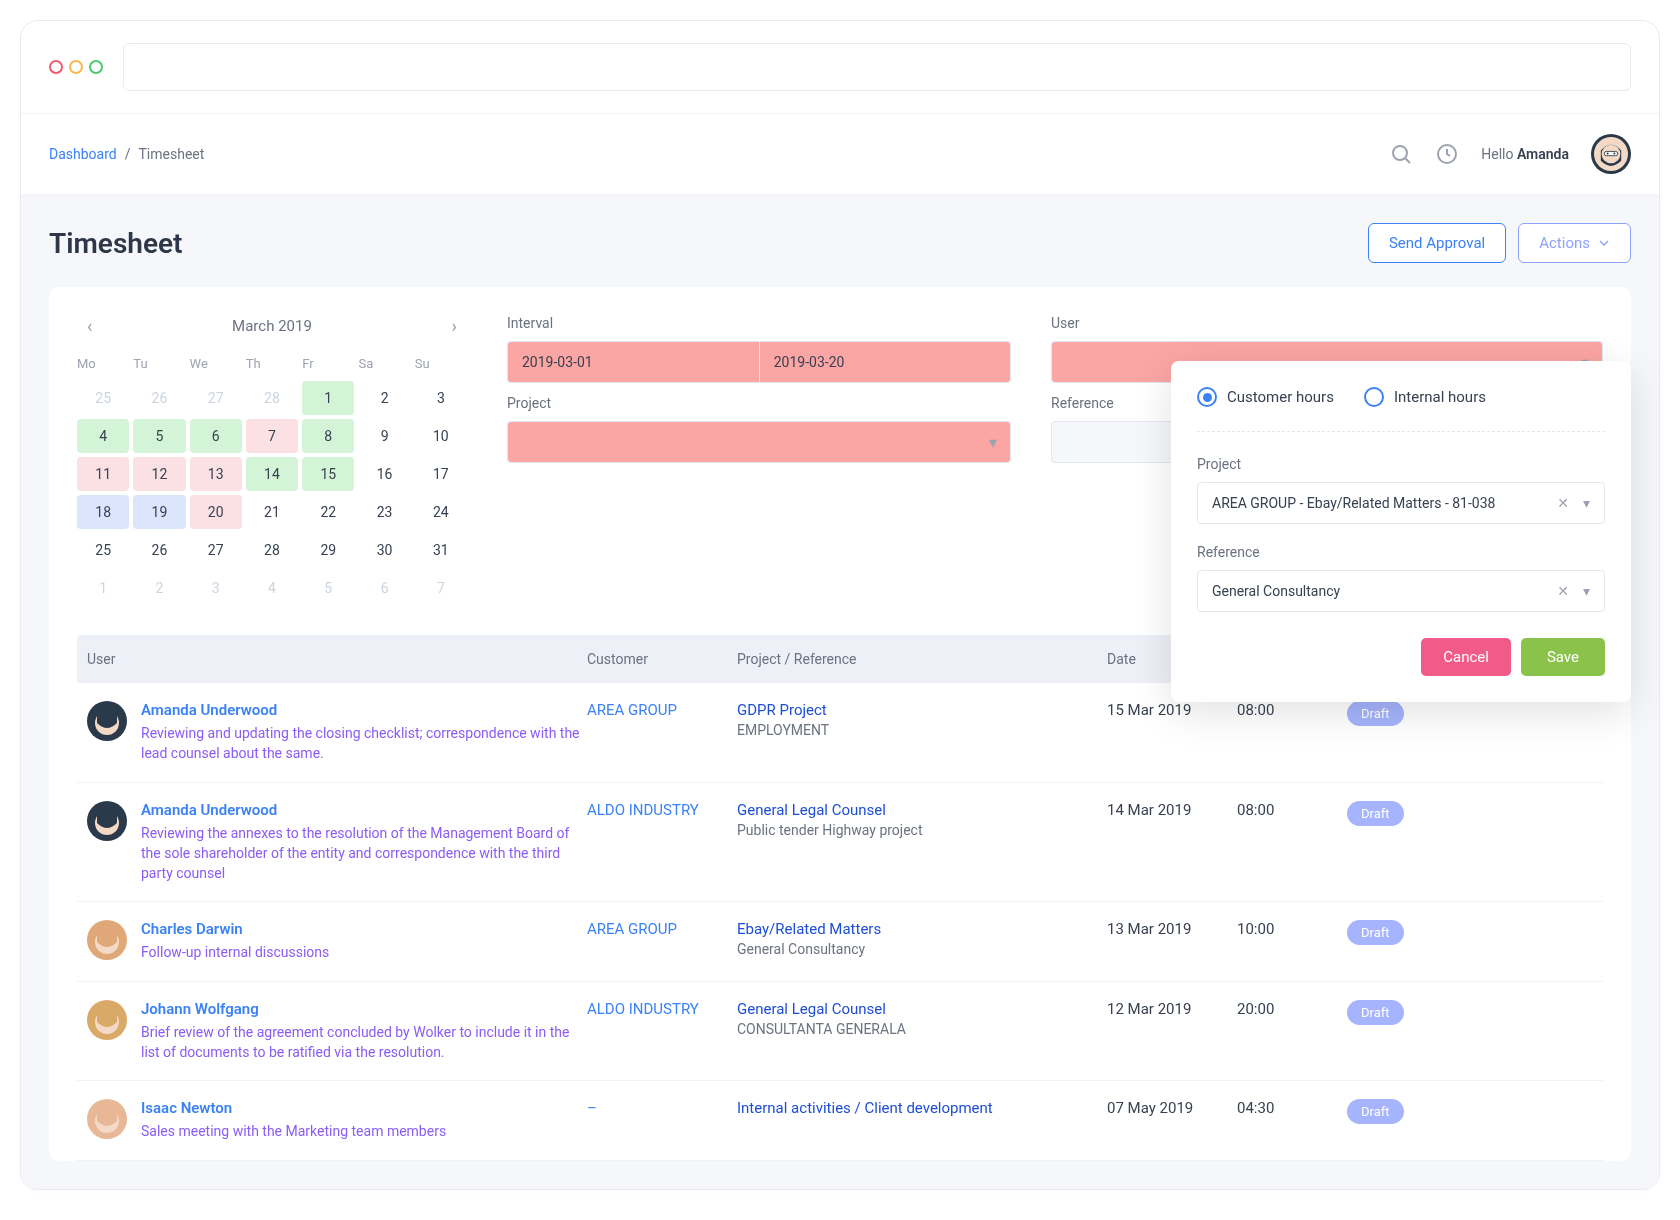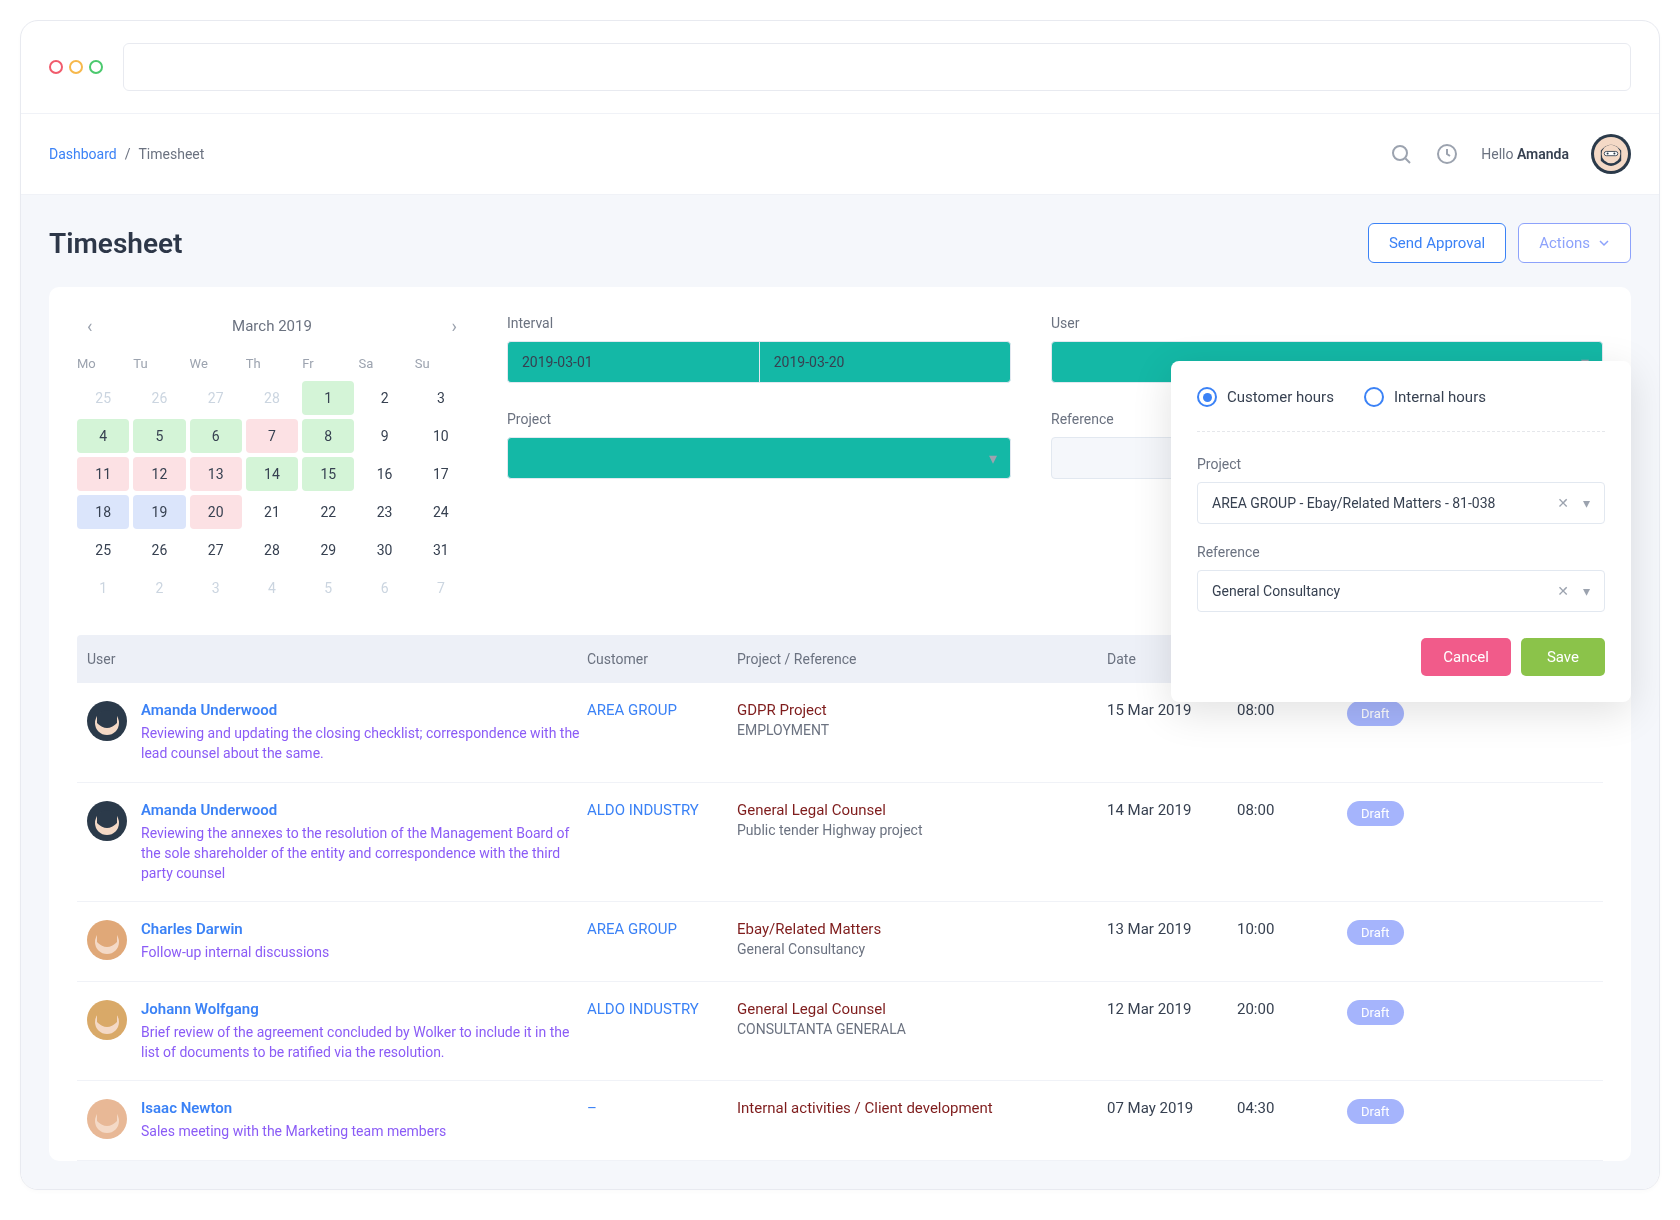--- a/index.html
+++ b/index.html
@@ -31,40 +31,40 @@
 .cal-head { display:flex; align-items:center; justify-content:space-between; padding:0 10px; margin-bottom:14px; }
 .cal-nav { color:#9ca3af; cursor:pointer; font-size:18px; }
 .cal-title { color:#6b7280; font-size:15px; }
 .cal-grid { display:grid; grid-template-columns:repeat(7,1fr); gap:4px; }
 .cal-dow { text-align:left; font-size:13px; color:#9ca3af; padding:6px 0; }
 .cal-day { text-align:center; font-size:14px; padding:9px 0; border-radius:4px; color:#374151; cursor:pointer; }
 .cal-day.muted{color:#cbd5e0;}
 .cal-day.green{background:#d4f4d7;}
 .cal-day.pink{background:#fce1e4;}
 .cal-day.blue{background:#dbe5fb;}
-.field-col { flex:1; display:flex; flex-direction:column; gap:28px; }
+.field-col { flex:1; display:flex; flex-direction:column; gap:12px; }
 .field label{font-size:14px; color:#6b7280; display:block; margin-bottom:10px;}
 .row2{display:flex; gap:0;}
-.input { border:1px solid #e2e8f0; border-radius:4px; padding:12px 14px; font-size:14px; width:100%; background:#14b8a6; color:#374151; }
+.input { border:1px solid #e2e8f0; border-radius:4px; padding:12px 14px; font-size:14px; width:100%; background:#fca5a5; color:#374151; }
 .row2 .input:first-child{border-radius:4px 0 0 4px; border-right:none;}
 .row2 .input:last-child{border-radius:0 4px 4px 0;}
 .select { position:relative; }
 .select .caret{position:absolute; right:14px; top:50%; transform:translateY(-50%); color:#9ca3af; pointer-events:none;}
 .filter-actions{display:flex; gap:12px; justify-content:flex-end; margin-top:-8px;}
 .btn-reset{border:1px solid #e2e8f0;background:#fff;color:#6b7280;padding:10px 22px;border-radius:6px;font-size:15px;cursor:pointer;}
 .btn-more{background:#8da2fb;color:#fff;padding:10px 22px;border-radius:6px;font-size:15px;display:flex;align-items:center;gap:10px;border:none;cursor:pointer;}
 .table { margin-top:30px; }
 .thead{background:#edf0f7; display:grid; grid-template-columns: 500px 150px 370px 130px 110px 1fr; padding:16px 10px; font-size:14px; color:#6b7280; border-radius:4px 4px 0 0;}
 .trow{display:grid; grid-template-columns: 500px 150px 370px 130px 110px 1fr; padding:18px 10px; border-bottom:1px solid #f0f2f7; align-items:start;}
 .ucell{display:flex;gap:14px;}
 .uavatar{width:40px;height:40px;border-radius:50%;flex-shrink:0;display:flex;align-items:center;justify-content:center;overflow:hidden;}
 .uname{color:#3b82f6;font-weight:600;font-size:15px;margin-bottom:4px;}
 .udesc{color:#8b5cf6;font-size:14px;line-height:1.45;}
 .clink{color:#3b82f6;font-size:15px;}
-.pline1{color:#7f1d1d;font-size:15px;margin-bottom:3px;}
+.pline1{color:#1d4ed8;font-size:15px;margin-bottom:3px;}
 .pline2{color:#6b7280;font-size:14px;}
 .tcell{color:#374151;font-size:15px;}
 .badge{background:#a5b4fc;color:#fff;font-size:13px;padding:5px 14px;border-radius:14px;display:inline-block;}
 
 .popup{position:absolute; top:166px; right:28px; width:460px; background:#fff; border-radius:8px; box-shadow:0 10px 40px rgba(0,0,0,0.12); padding:26px; z-index:10;}
 .radio-row{display:flex; gap:30px; margin-bottom:24px; padding-bottom:24px; border-bottom:1px dashed #e5e7eb;}
 .radio{display:flex;align-items:center;gap:10px;font-size:15px;color:#374151;cursor:pointer;}
 .radio-dot{width:20px;height:20px;border-radius:50%;border:2.5px solid #3b82f6;display:flex;align-items:center;justify-content:center;}
 .radio-dot.on::after{content:'';width:9px;height:9px;background:#3b82f6;border-radius:50%;}
 .pfield{margin-bottom:20px;}

